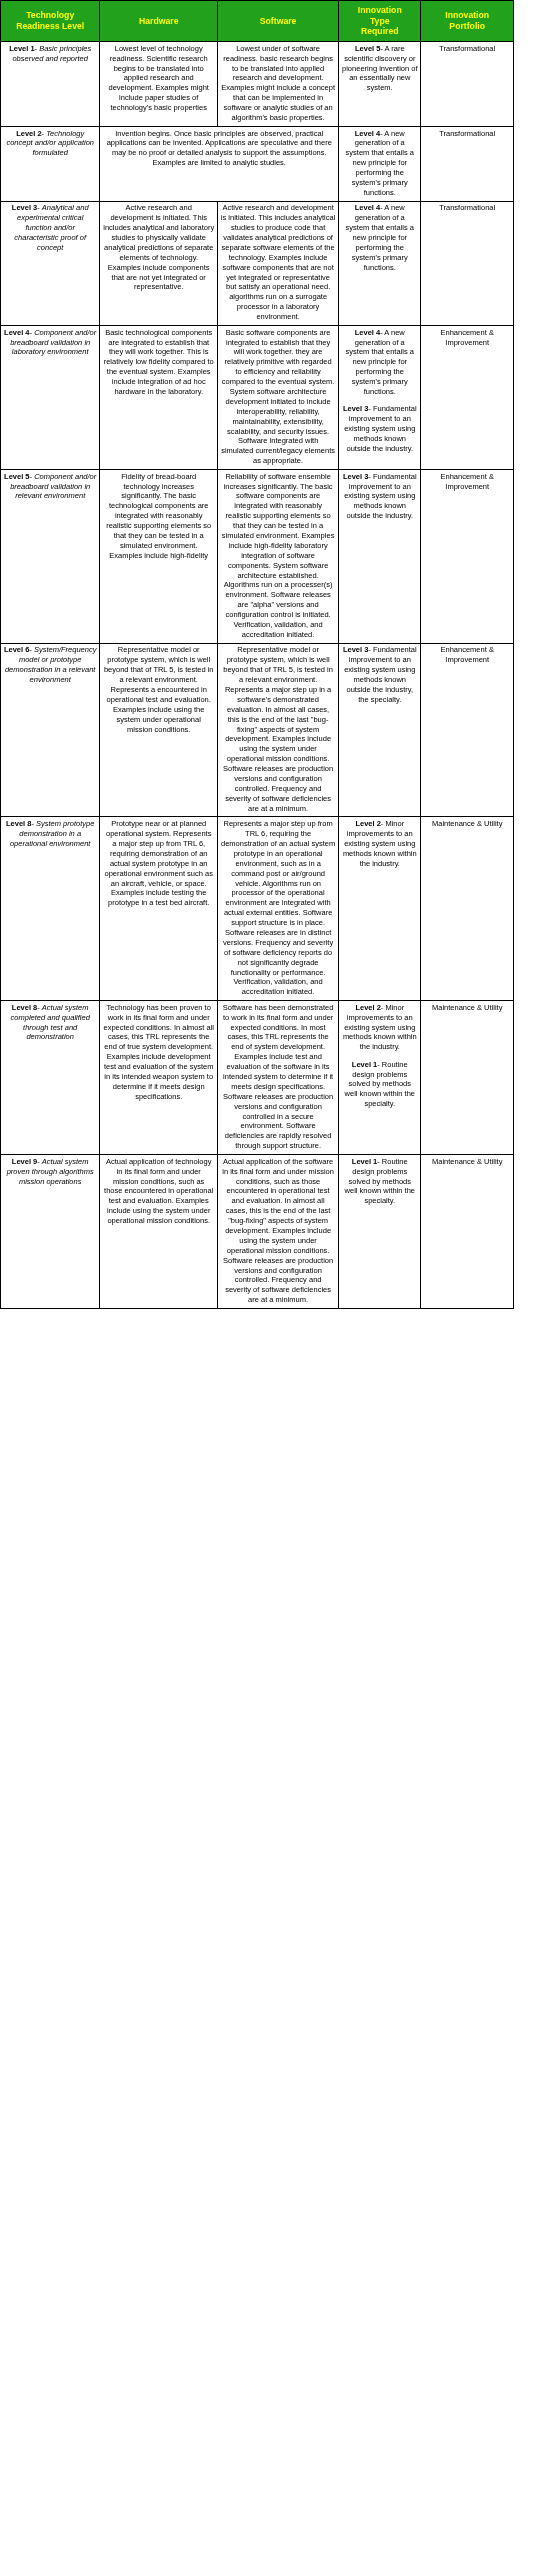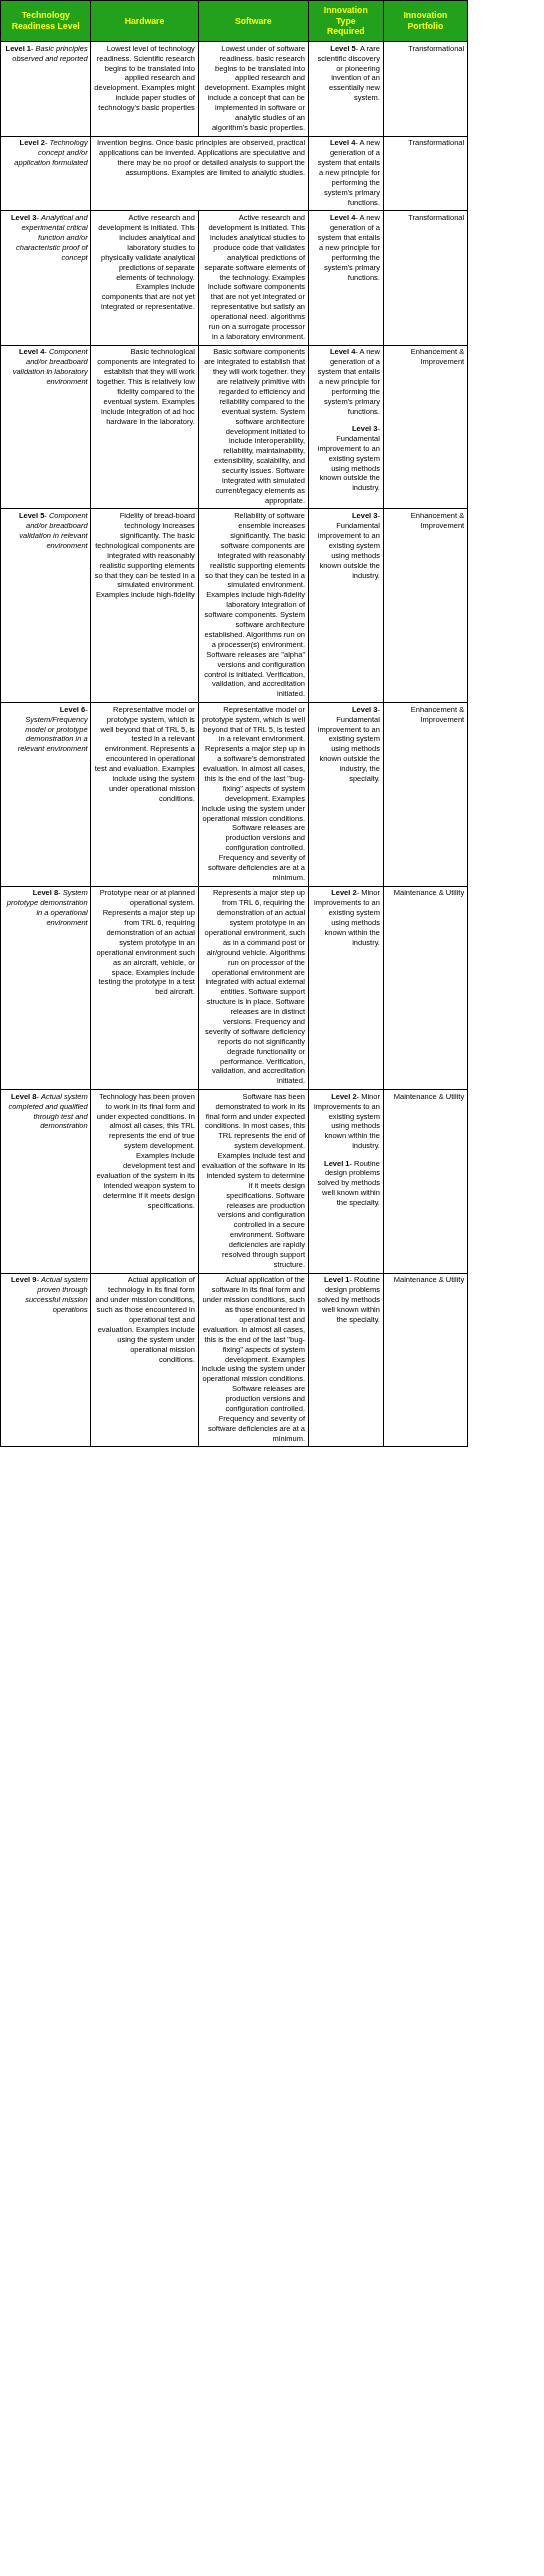--- a/index.html
+++ b/index.html
@@ -8,21 +8,21 @@
     padding: 0;
     background: #ffffff;
   }
   body {
     width: 545px;
     font-family: "Liberation Sans", sans-serif;
     color: #000000;
     -webkit-font-smoothing: antialiased;
   }
   #trl-table {
-    width: 468px;
+    width: 514px;
     border-collapse: collapse;
     table-layout: fixed;
     border: 1.8px solid #000;
   }
   #trl-table col.c-level    { width: 87px; }
   #trl-table col.c-hardware { width: 103px; }
   #trl-table col.c-software { width: 106px; }
   #trl-table col.c-innov    { width: 72px; }
   #trl-table col.c-port     { width: 81px; }
 
@@ -36,21 +36,21 @@
     vertical-align: middle;
     padding: 3.7px 2.8px;
     border: 0.9px solid #000;
   }
   #trl-table td {
     border: 0.9px solid #000;
     vertical-align: top;
     padding: 1.8px 2.8px 2.8px 2.8px;
     font-size: 7.5px;
     line-height: 1.32;
-    text-align: right;
+    text-align: center;
     word-wrap: break-word;
     overflow-wrap: break-word;
     hyphens: auto;
   }
   .lvl-name b { font-weight: bold; }
   .lvl-name i { font-style: italic; }
   td.level-cell { font-size: 7.6px; }
   td.innov-cell b { font-weight: bold; }
   .gap { display: block; height: 7.4px; }
 </style>
@@ -124,21 +124,21 @@
         <td>Maintenance &amp; Utility</td>
       </tr>
       <tr>
         <td class="level-cell lvl-name"><b>Level 8</b>- <i>Actual system completed and qualified through test and demonstration</i></td>
         <td>Technology has been proven to work in its final form and under expected conditions. In almost all cases, this TRL represents the end of true system development. Examples include development test and evaluation of the system in its intended weapon system to determine if it meets design specifications.</td>
         <td>Software has been demonstrated to work in its final form and under expected conditions. In most cases, this TRL represents the end of system development. Examples include test and evaluation of the software in its intended system to determine if it meets design specifications. Software releases are production versions and configuration controlled in a secure environment. Software deficiencies are rapidly resolved through support structure.</td>
         <td class="innov-cell"><b>Level 2</b>- <span>Minor improvements to an existing system using methods known within the industry.</span><span class="gap"></span><b>Level 1</b><span>- Routine design problems solved by methods well known within the specialty.</span></td>
         <td>Maintenance &amp; Utility</td>
       </tr>
       <tr>
-        <td class="level-cell lvl-name"><b>Level 9</b>- <i>Actual system proven through successful mission operations</i></td>
+        <td class="level-cell lvl-name"><b>Level 9</b>- <i>Actual system proven through algorithms mission operations</i></td>
         <td>Actual application of technology in its final form and under mission conditions, such as those encountered in operational test and evaluation. Examples include using the system under operational mission conditions.</td>
         <td>Actual application of the software in its final form and under mission conditions, such as those encountered in operational test and evaluation. In almost all cases, this is the end of the last "bug-fixing" aspects of system development. Examples include using the system under operational mission conditions. Software releases are production versions and configuration controlled. Frequency and severity of software deficiencies are at a minimum.</td>
         <td class="innov-cell"><b>Level 1</b>- <span>Routine design problems solved by methods well known within the specialty.</span></td>
         <td>Maintenance &amp; Utility</td>
       </tr>
     </tbody>
 </table>
 
 
 </body></html>

